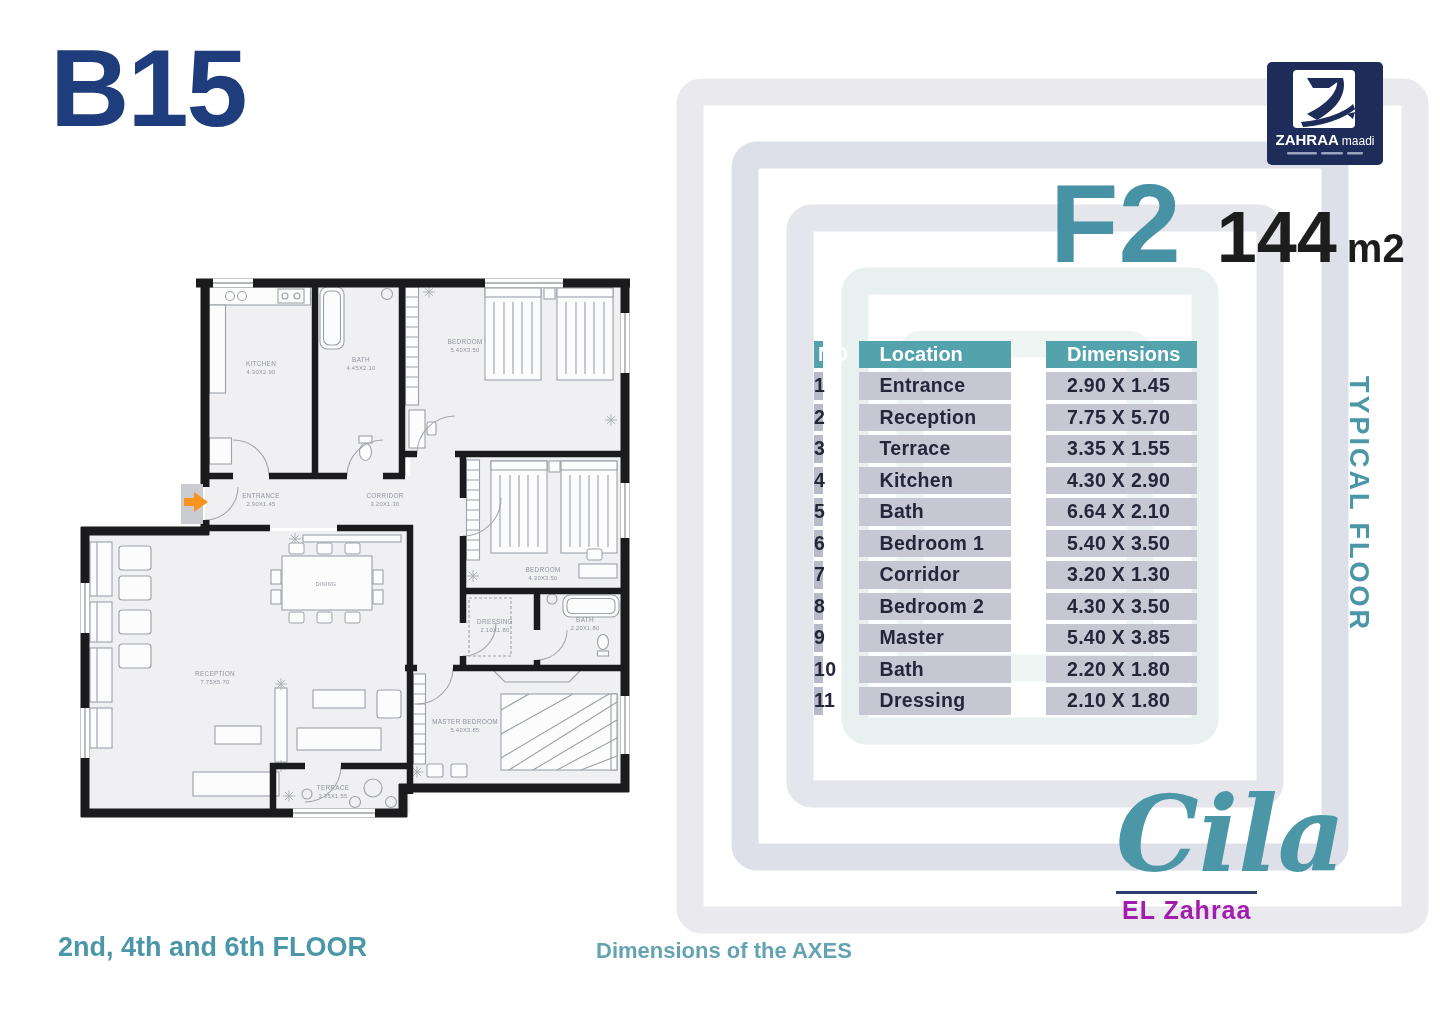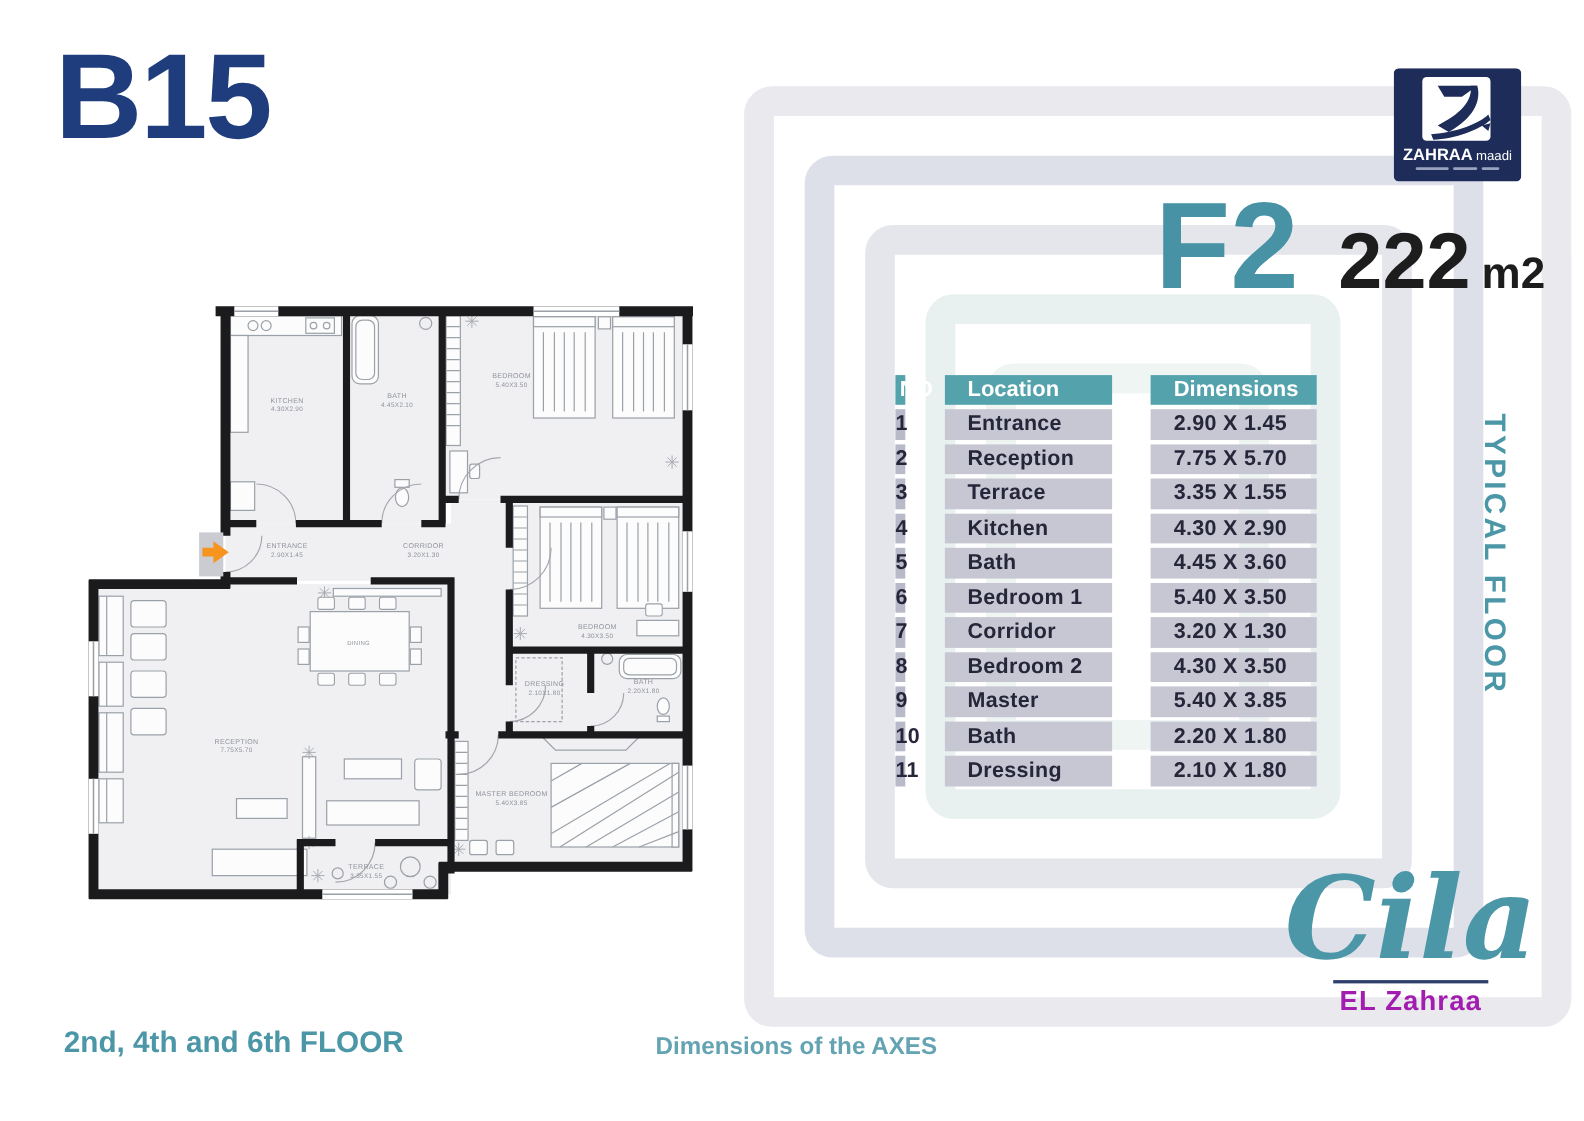--- a/index.html
+++ b/index.html
@@ -35,21 +35,21 @@
   .c{padding:0;margin-left:29px;}
   .c.loc,.c.dim,.thead .c{padding-left:21px;}
   .thead .no{padding-left:4px;}
   
   #typical-floor{left:1343px;top:376px;z-index:2;writing-mode:vertical-rl;
                  font-size:27px;font-weight:700;letter-spacing:3px;color:#4b96a7;}
   
   #floors-note{left:58px;top:932px;font-size:27px;font-weight:700;color:#4b96a7;z-index:2;}
   #axes-note{left:596px;top:938px;font-size:22px;font-weight:700;color:#64a3b2;z-index:2;}
   
-  #project-logo{left:1140px;top:780px;z-index:2;width:285px;text-align:center;}
+  #project-logo{left:1116px;top:780px;z-index:2;width:285px;}
   #project-script{font-family:"DejaVu Serif",serif;font-style:italic;font-weight:700;
                   font-size:104px;line-height:1.05;color:#4b97a8;}
   #project-sub{display:inline-block;margin-top:2px;border-top:3px solid #2e3f6e;
                padding:2px 6px 0 6px;font-size:25px;font-weight:700;color:#a21caf;
                letter-spacing:1px;}
 </style>
 </head>
 <body>
 
 <div id="stage">
@@ -263,21 +263,21 @@
     <g fill="#9aa3bd">
       <rect x="20" y="90" width="30" height="2.5" rx="1"></rect>
       <rect x="54" y="90" width="22" height="2.5" rx="1"></rect>
       <rect x="80" y="90" width="16" height="2.5" rx="1"></rect>
     </g>
   </svg>
 
   <div id="model-row" class="abs">
     <span id="model-code">F2</span>
     <span id="area-group">
-      <span id="area-value">222</span>
+      <span id="area-value">144</span>
       <span id="area-unit">m2</span>
     </span>
   </div>
 
   <div id="dims-table" class="abs">
     <div class="thead">
       <div class="c no">NO</div>
       <div class="c loc">Location</div>
       <div class="c dim">Dimensions</div>
     </div>
@@ -297,21 +297,21 @@
       <div class="c dim">3.35 X 1.55</div>
     </div>
     <div class="trow">
       <div class="c no">4</div>
       <div class="c loc">Kitchen</div>
       <div class="c dim">4.30 X 2.90</div>
     </div>
     <div class="trow">
       <div class="c no">5</div>
       <div class="c loc">Bath</div>
-      <div class="c dim">4.45 X 3.60</div>
+      <div class="c dim">6.64 X 2.10</div>
     </div>
     <div class="trow">
       <div class="c no">6</div>
       <div class="c loc">Bedroom 1</div>
       <div class="c dim">5.40 X 3.50</div>
     </div>
     <div class="trow">
       <div class="c no">7</div>
       <div class="c loc">Corridor</div>
       <div class="c dim">3.20 X 1.30</div>

